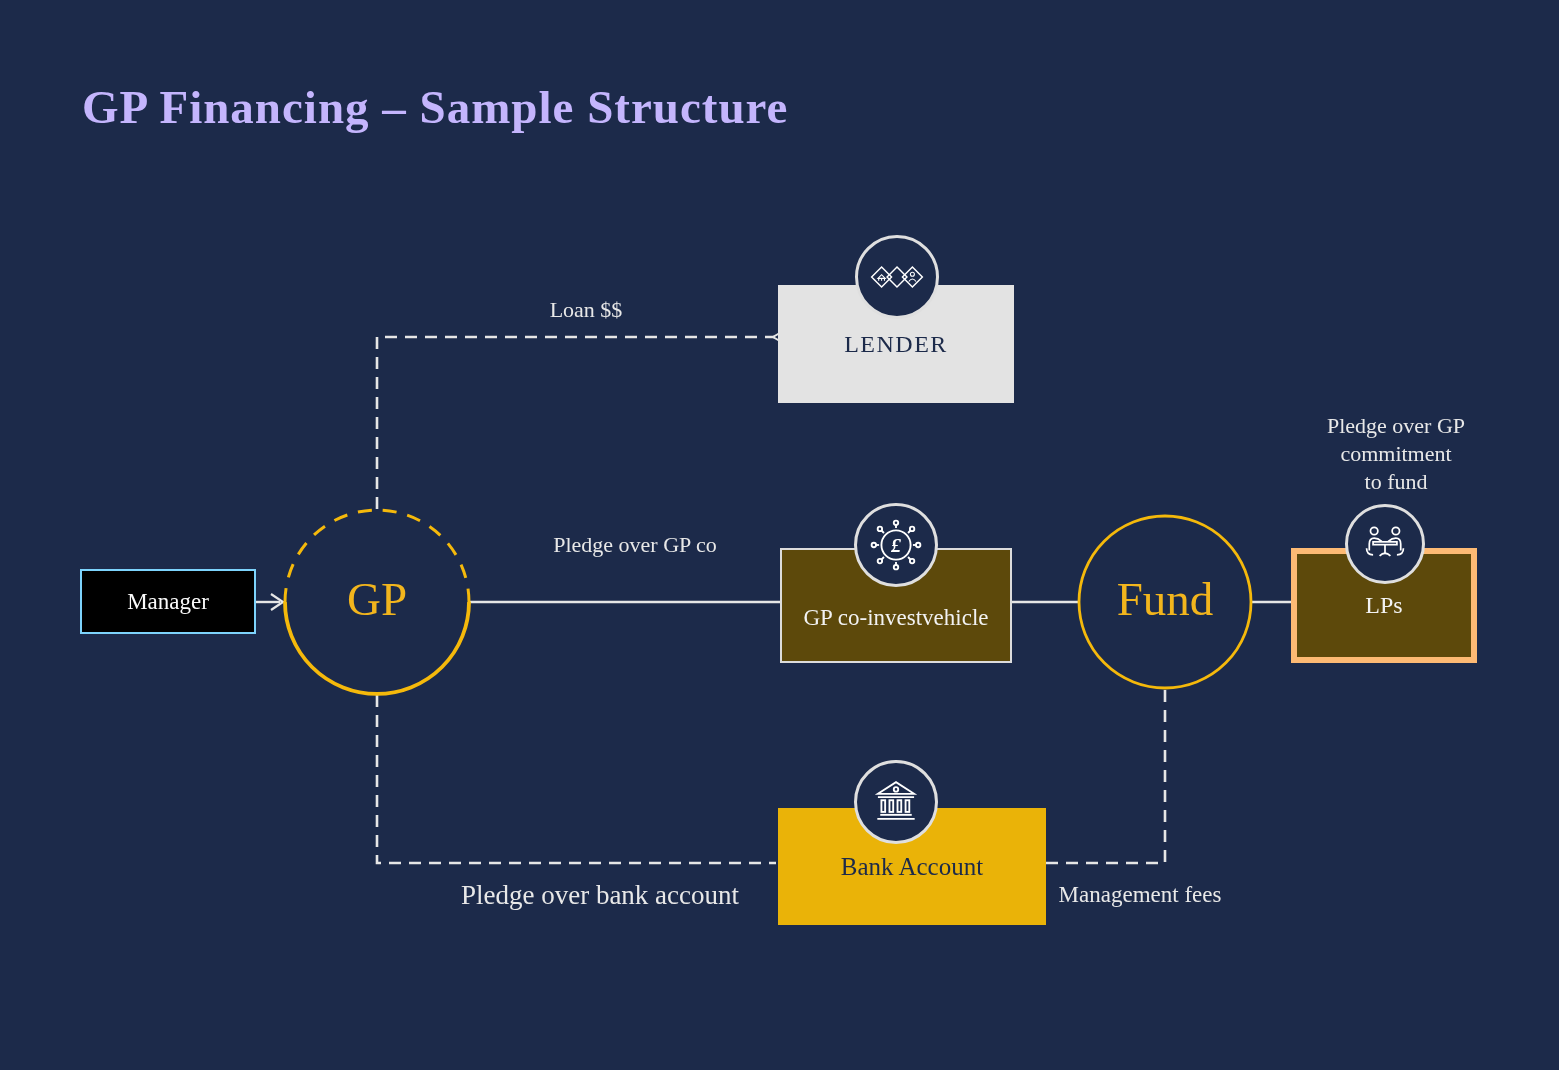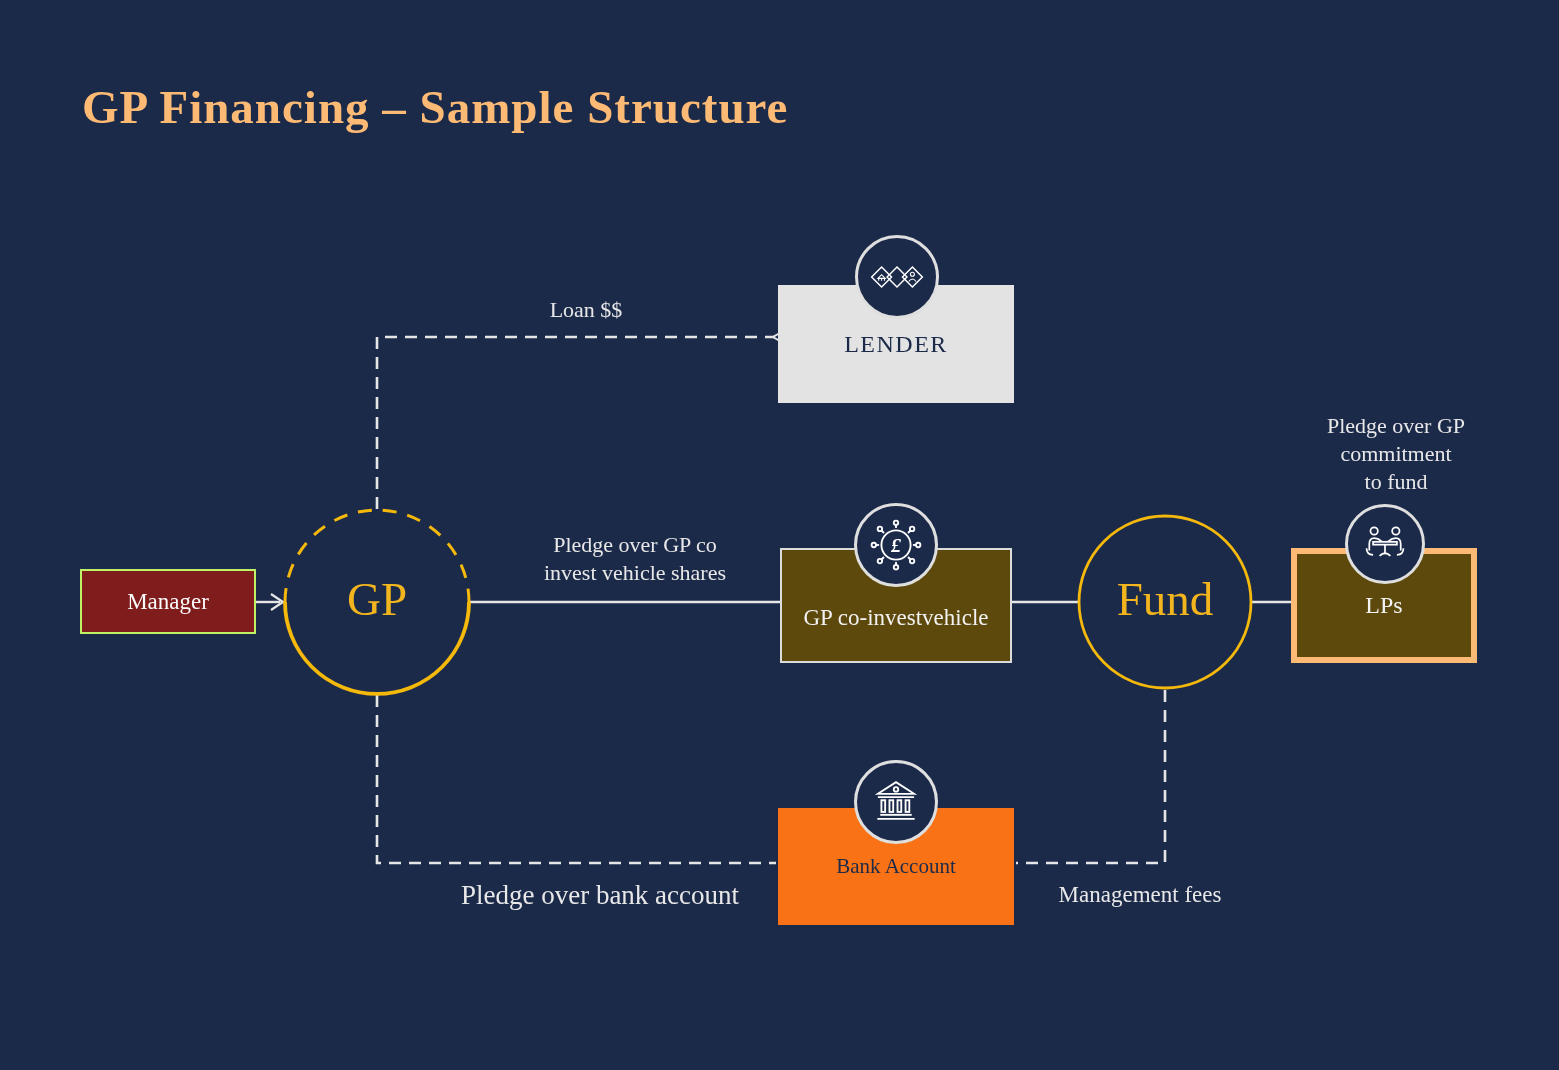--- a/index.html
+++ b/index.html
@@ -4,50 +4,50 @@
 <style>
   html,body{margin:0;padding:0;background:#10203f;}
   #canvas{
     position:relative;width:1559px;height:1070px;overflow:hidden;
     background:#1C2A4A;
     font-family:"Liberation Serif","DejaVu Serif",serif;
   }
   #connectors{position:absolute;left:0;top:0;pointer-events:none;}
   .title{
     position:absolute;left:82px;top:80px;
-    font-size:47px;font-weight:bold;color:#fdba74;letter-spacing:1px;
+    font-size:47px;font-weight:bold;color:#c4b5fd;letter-spacing:1px;
     white-space:nowrap;
   }
   .box{
     position:absolute;display:flex;align-items:center;justify-content:center;
     text-align:center;box-sizing:border-box;
   }
   .manager-box{
     left:80px;top:569px;width:176px;height:65px;
-    background:#7f1d1d;border:2px solid #bef264;
+    background:#000000;border:2px solid #7dd3fc;
     color:#FAFAFA;font-size:23px;
   }
   .lender-box{
     left:778px;top:285px;width:236px;height:118px;
     background:#E3E3E3;color:#1C2A4A;font-size:24px;letter-spacing:1.5px;
   }
   .coinvest-box{
     left:780px;top:548px;width:232px;height:115px;
     background:#5D490B;border:2px solid #DCDCDC;
     color:#F2F2F2;font-size:23px;line-height:34px;
     padding-top:24px;
   }
   .lps-box{
     left:1291px;top:548px;width:186px;height:115px;
     background:#5D490B;border:6px solid #fdba74;
     color:#F2F2F2;font-size:24px;
   }
   .bank-box{
-    left:778px;top:808px;width:236px;height:117px;
-    background:#f97316;color:#1C2A4A;font-size:21px;
+    left:778px;top:808px;width:268px;height:117px;
+    background:#eab308;color:#1C2A4A;font-size:25px;
   }
   .circle-label{
     position:absolute;text-align:center;color:#F2B51D;
     font-size:47px;font-weight:normal;
   }
   .gp-label{left:297px;top:572px;width:160px;}
   .fund-label{left:1085px;top:572px;width:160px;}
   .edge-label{
     position:absolute;text-align:center;color:#E8E8E8;
     font-size:22px;line-height:28px;
@@ -192,21 +192,20 @@
         <line x1="10.5" y1="35" x2="37.5" y2="35"></line>
         <line x1="8" y1="38.5" x2="40" y2="38.5"></line>
       </g>
     </svg>
   </div>
 
   <div class="edge-label loan-label">Loan $$</div>
 
   <div class="edge-label pledge-coinvest-label">
     <span style="display:block">Pledge over GP co</span>
-    <span style="display:block">invest vehicle shares</span>
   </div>
 
   <div class="edge-label pledge-commitment-label">
     <span style="display:block">Pledge over GP</span>
     <span style="display:block">commitment</span>
     <span style="display:block">to fund</span>
   </div>
 
   <div class="edge-label pledge-bank-label">Pledge over bank account</div>
 

